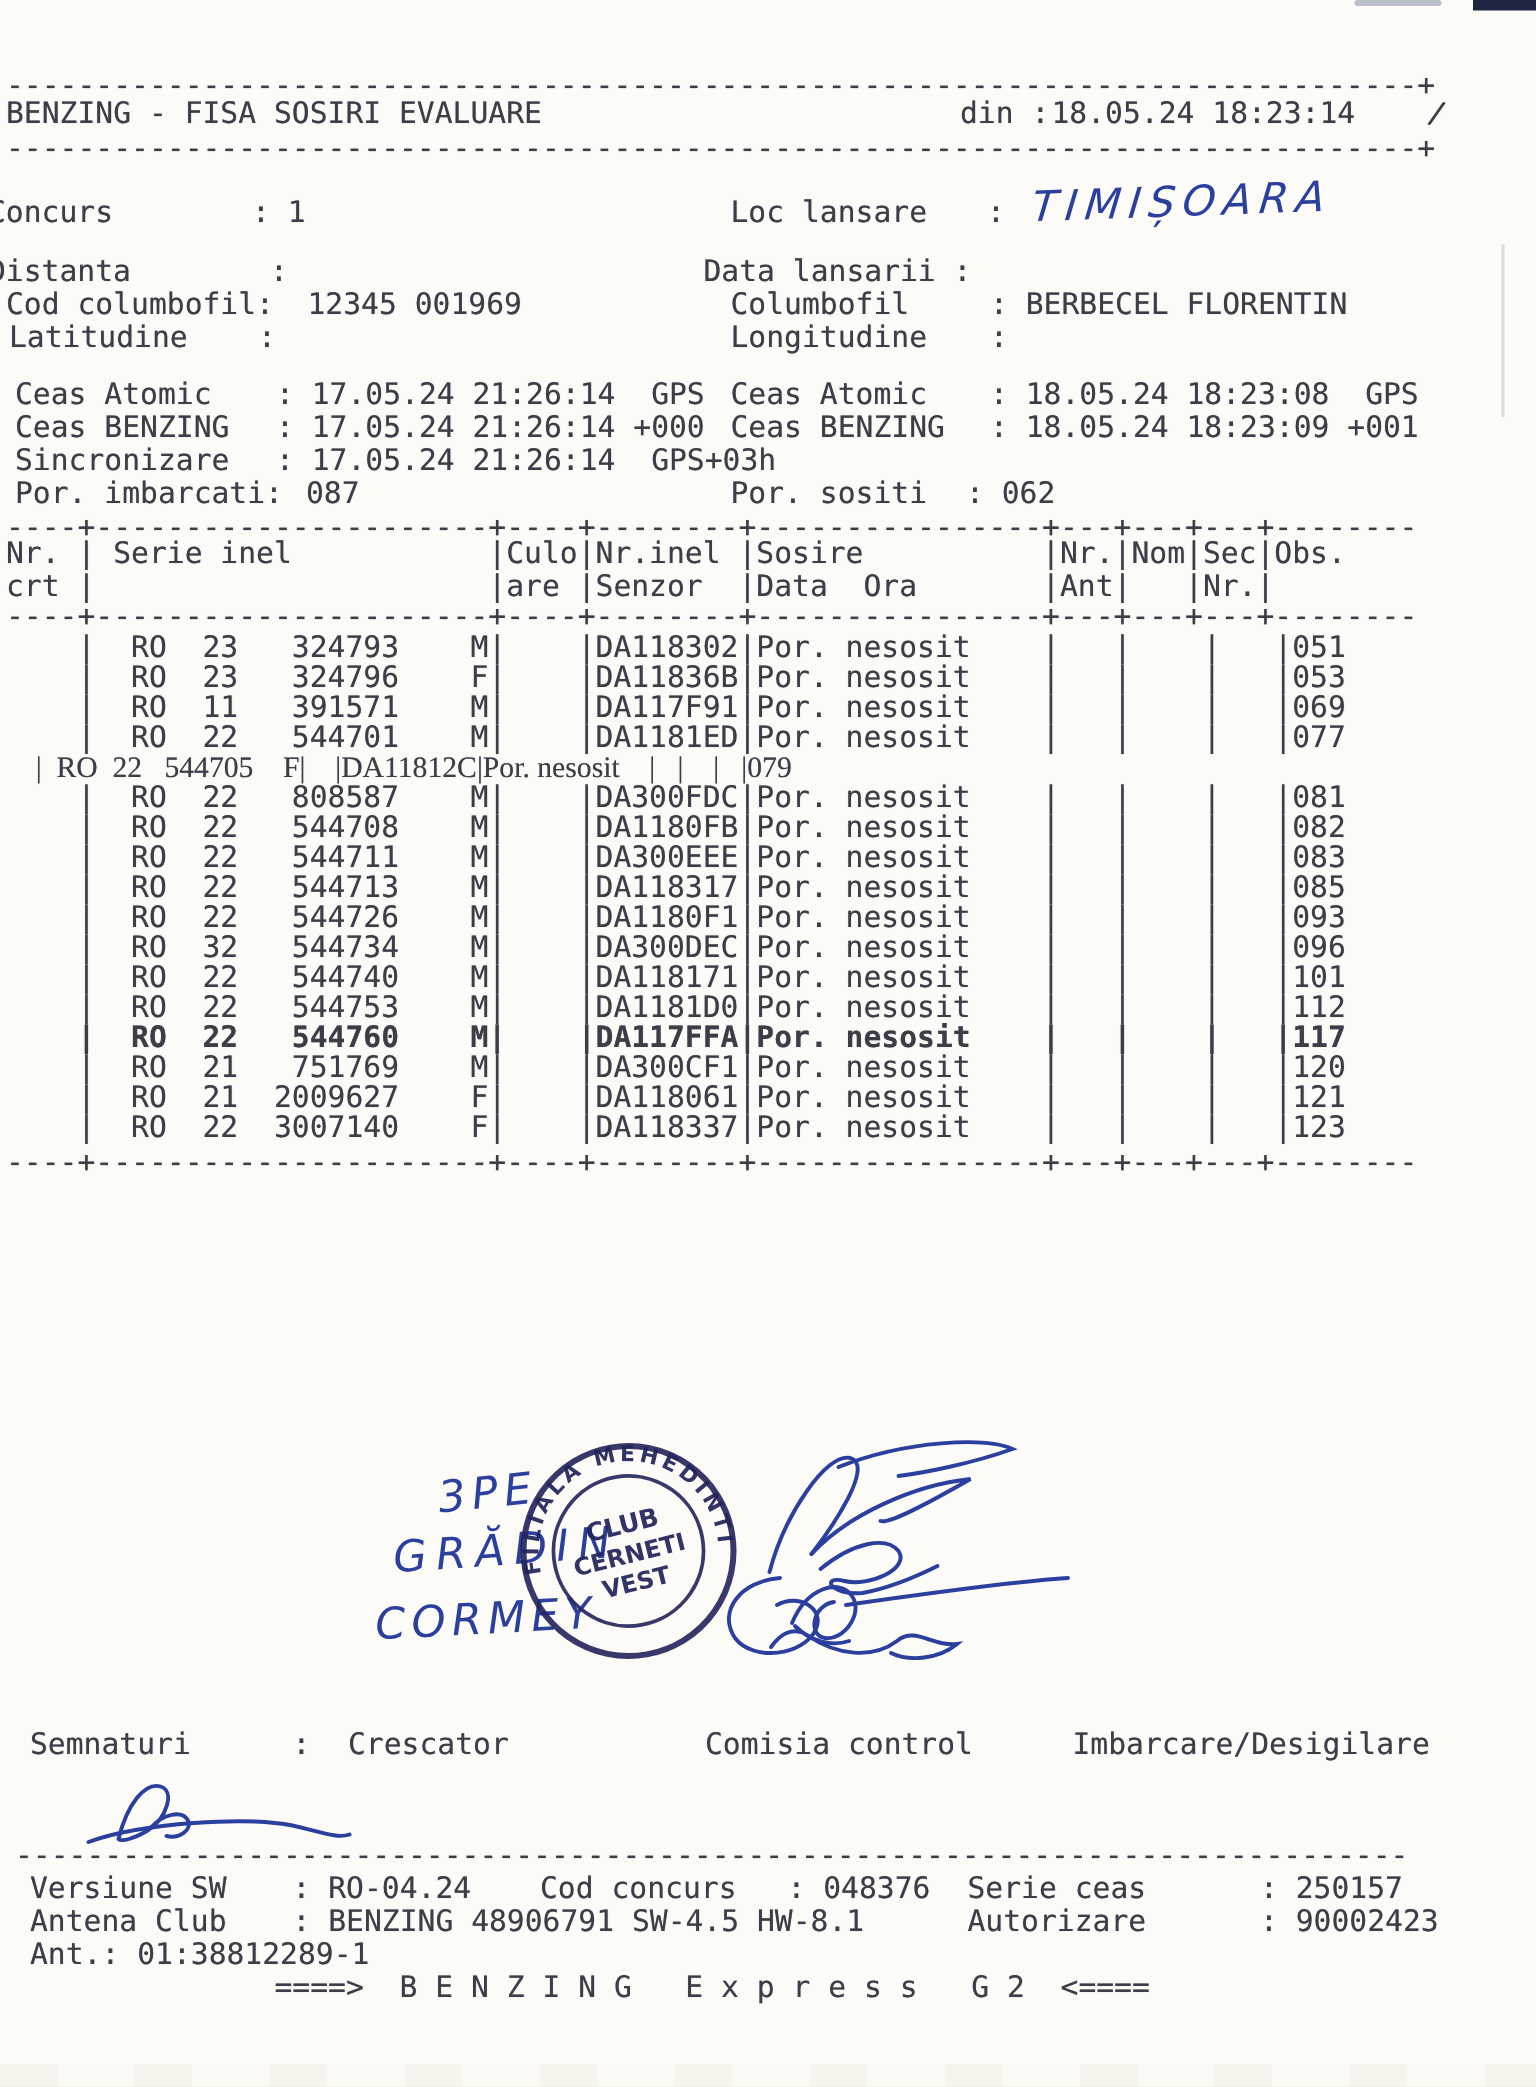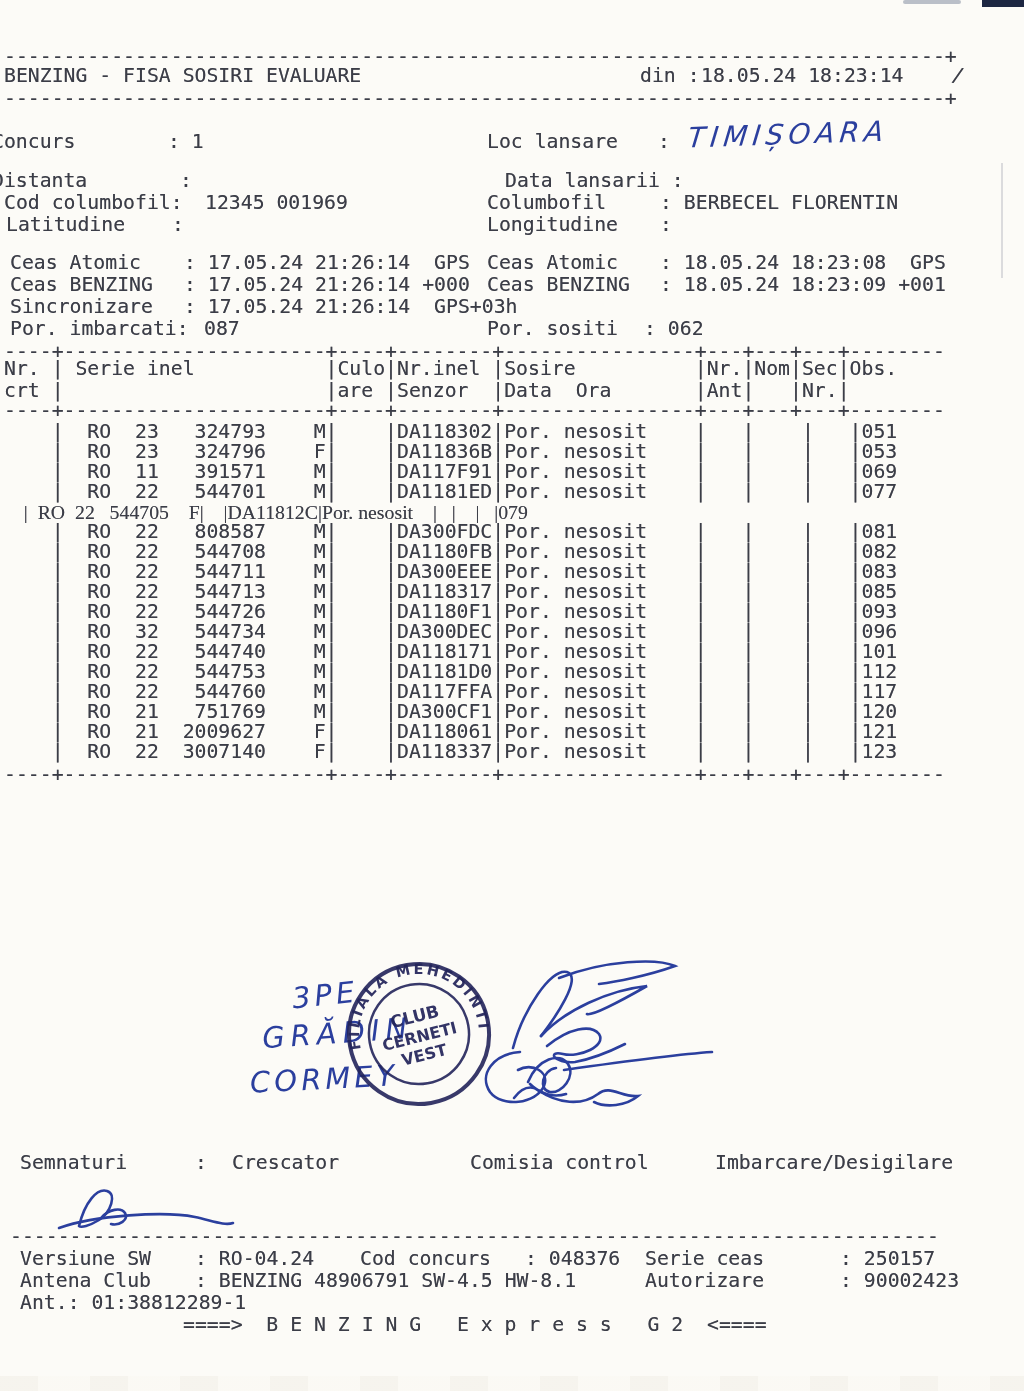--- a/index.html
+++ b/index.html
@@ -42,21 +42,21 @@
       <span class="abs" style="left:-12px">Concurs</span>
       <span class="abs" style="left:164px">: 1</span>
       <span class="abs" style="left:483px">Loc lansare</span>
       <span class="abs" style="left:654px">:</span>
     </div>
     <div class="hand" style="left:684px;top:118px;font-size:28px;letter-spacing:5px;transform:rotate(-2deg) skewX(-8deg);">TIMIȘOARA</div>
 
     <div class="ln mono" style="top:171px">
       <span class="abs" style="left:-12px">Distanta</span>
       <span class="abs" style="left:176px">:</span>
-      <span class="abs" style="left:501px">Data lansarii :</span>
+      <span class="abs" style="left:465px">Data lansarii :</span>
     </div>
     <div class="ln mono" style="top:193px">
       <span class="abs" style="left:0">Cod columbofil:</span>
       <span class="abs" style="left:201px">12345 001969</span>
       <span class="abs" style="left:483px">Columbofil</span>
       <span class="abs" style="left:656px">: BERBECEL FLORENTIN</span>
     </div>
     <div class="ln mono" style="top:215px">
       <span class="abs" style="left:2px">Latitudine</span>
       <span class="abs" style="left:168px">:</span>
@@ -129,21 +129,21 @@
       <div class="ln mono" style="top: 482px;">    |  RO  22   544701    M|    |DA1181ED|Por. nesosit    |   |    |   |077</div>
       <div class="ln mono" style="top: 502px; font-family: Liberation Serif, serif;">    |  RO  22   544705    F|    |DA11812C|Por. nesosit    |   |    |   |079</div>
       <div class="ln mono" style="top: 522px;">    |  RO  22   808587    M|    |DA300FDC|Por. nesosit    |   |    |   |081</div>
       <div class="ln mono" style="top: 542px;">    |  RO  22   544708    M|    |DA1180FB|Por. nesosit    |   |    |   |082</div>
       <div class="ln mono" style="top: 562px;">    |  RO  22   544711    M|    |DA300EEE|Por. nesosit    |   |    |   |083</div>
       <div class="ln mono" style="top: 582px;">    |  RO  22   544713    M|    |DA118317|Por. nesosit    |   |    |   |085</div>
       <div class="ln mono" style="top: 602px;">    |  RO  22   544726    M|    |DA1180F1|Por. nesosit    |   |    |   |093</div>
       <div class="ln mono" style="top: 622px;">    |  RO  32   544734    M|    |DA300DEC|Por. nesosit    |   |    |   |096</div>
       <div class="ln mono" style="top: 642px;">    |  RO  22   544740    M|    |DA118171|Por. nesosit    |   |    |   |101</div>
       <div class="ln mono" style="top: 662px;">    |  RO  22   544753    M|    |DA1181D0|Por. nesosit    |   |    |   |112</div>
-      <div class="ln mono" style="top: 682px;">    |  RO  22   544760    M|    |DA117FFA|Por. nesosit    |   |    |   |117</div>
+      <div class="ln mono" style="top: 682px; font-weight: bold;">    |  RO  22   544760    M|    |DA117FFA|Por. nesosit    |   |    |   |117</div>
       <div class="ln mono" style="top: 702px;">    |  RO  21   751769    M|    |DA300CF1|Por. nesosit    |   |    |   |120</div>
       <div class="ln mono" style="top: 722px;">    |  RO  21  2009627    F|    |DA118061|Por. nesosit    |   |    |   |121</div>
       <div class="ln mono" style="top: 742px;">    |  RO  22  3007140    F|    |DA118337|Por. nesosit    |   |    |   |123</div>
     </div>
 
   <div class="hand" style="left:292px;top:978px;font-size:29px;letter-spacing:4px;transform:rotate(-6deg);">3PE</div>
   <div class="hand" style="left:262px;top:1016px;font-size:29px;letter-spacing:6px;transform:rotate(-4deg);">GRĂDIN</div>
   <div class="hand" style="left:250px;top:1062px;font-size:29px;letter-spacing:4px;transform:rotate(-3deg);">CORMEY</div>
 
   <svg style="left:340px;top:955px;transform:rotate(-10deg);" width="158" height="158" viewBox="0 0 158 158">

